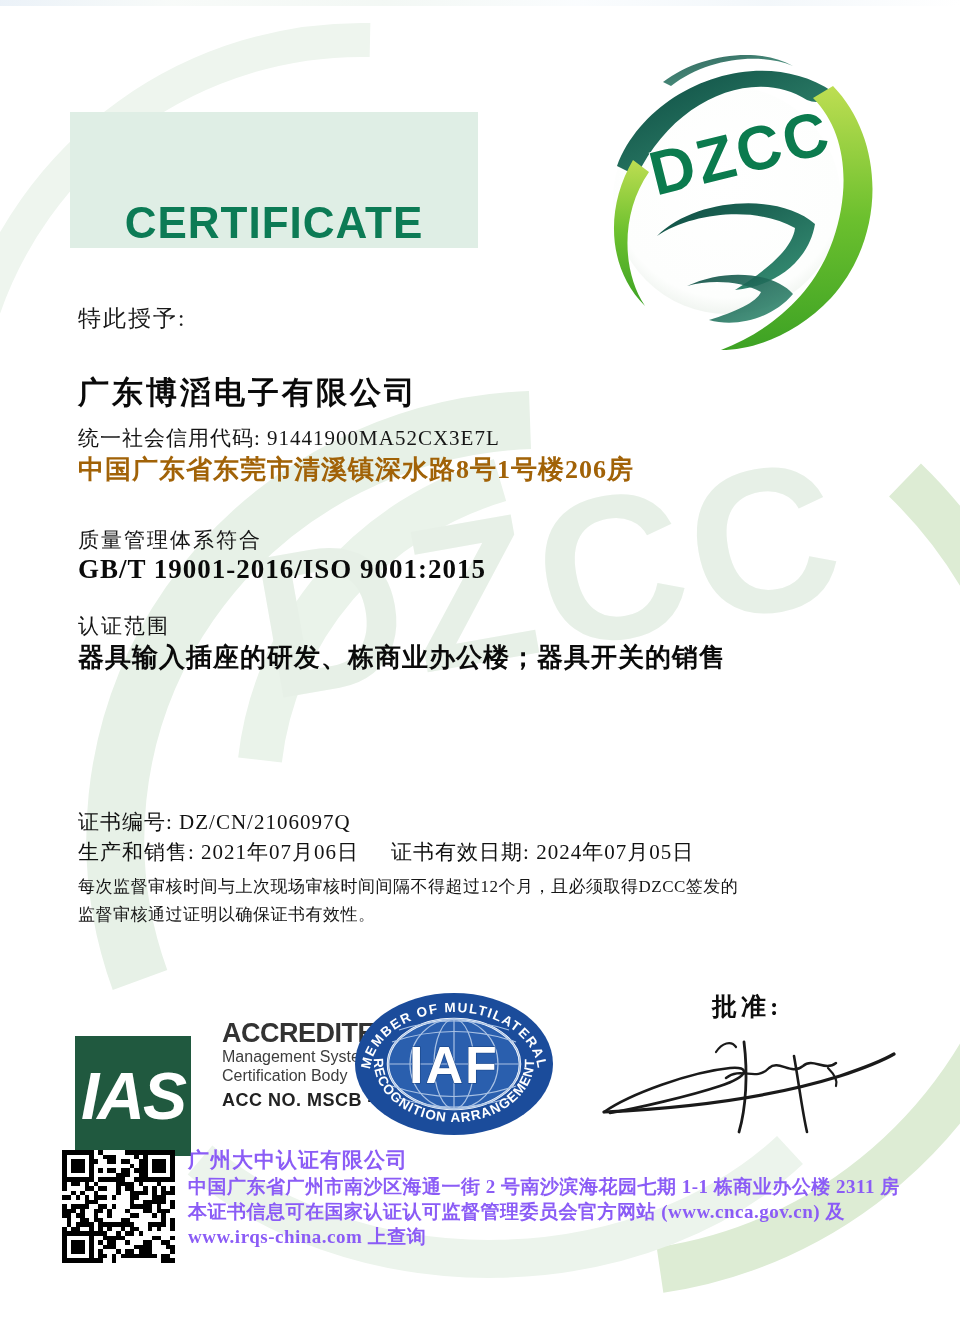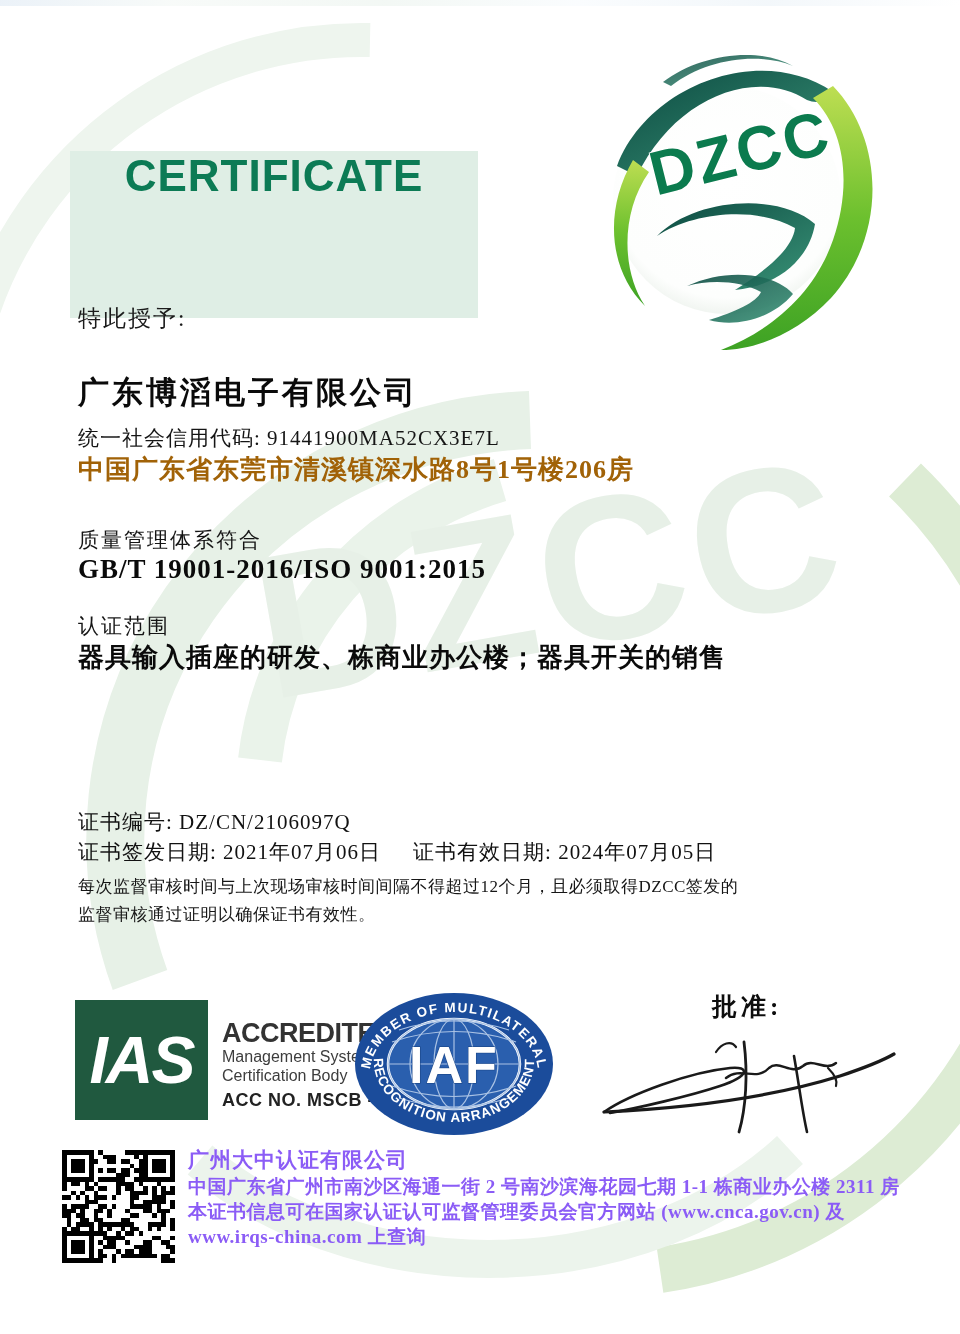--- a/index.html
+++ b/index.html
@@ -15,22 +15,22 @@
   
   .edge-strip { left:0; top:0; width:960px; height:6px;
     background:linear-gradient(90deg,#dbe7f3 0%,#f2f7f4 18%,#e9f2ec 40%,#f6fafd 60%,#e9f1f7 80%,#ffffff 100%);
     opacity:.55; }
 
   
   .watermark { left:0; top:0; width:960px; height:1334px; pointer-events:none; }
 
   
   .cert-box {
-    left:70px; top:112px; width:408px; height:167px;
-    background:#dfeee5; display:flex; align-items:flex-start; justify-content:center;margin-top:39px;
+    left:70px; top:112px; width:408px; height:136px;
+    background:#dfeee5; display:flex; align-items:flex-end; justify-content:center;
   }
   .cert-box .cert-word {
     font-family:"Liberation Sans", sans-serif; font-weight:bold;
     font-size:44px; letter-spacing:1px; color:#0c7b55;
   }
 
   .dzcc-logo { left:575px; top:28px; }
 
   .grant { left:78px; top:303px; font-size:23px; letter-spacing:2px; color:#1b1b1b; }
 
@@ -45,21 +45,21 @@
   .scope-text  { left:78px; top:640px; font-size:26px; font-weight:bold; letter-spacing:1px; color:#0a0a0a; }
 
   .cert-number { left:78px; top:808px; font-size:21px; letter-spacing:1px; color:#111; }
   .cert-dates  { left:78px; top:838px; font-size:21px; letter-spacing:1px; color:#111; }
   .cert-dates .valid { margin-left:32px; }
 
   .note { left:78px; top:873px; font-size:17px; line-height:28px; color:#161616; letter-spacing:.5px; }
 
   
   .ias-square {
-    left:75px; top:1000px; width:133px; height:120px; background:#20593f;
+    left:75px; top:1036px; width:116px; height:120px; background:#20593f;
     display:flex; align-items:center; justify-content:center;
   }
   .ias-square .ias-word {
     font-family:"Liberation Sans", sans-serif; font-weight:bold; font-style:italic;
     font-size:66px; color:#ffffff; letter-spacing:-2px;
   }
   .ias-text { left:222px; top:1014px; font-family:"Liberation Sans", sans-serif; color:#2c2c2c; }
   .ias-text .accredited { font-size:27px; font-weight:bold; letter-spacing:-.5px; color:#333; line-height:28px; }
   .ias-text .accredited sup { font-size:11px; vertical-align:super; }
   .ias-text .sub1, .ias-text .sub2 { font-size:16px; line-height:19px; color:#3d3d3d; }
@@ -136,21 +136,21 @@
   <div class="abs company-address">中国广东省东莞市清溪镇深水路8号1号楼206房</div>
 
   <div class="abs sys-label">质量管理体系符合</div>
   <div class="abs std-code">GB/T 19001-2016/ISO 9001:2015</div>
 
   <div class="abs scope-label">认证范围</div>
   <div class="abs scope-text">器具输入插座的研发、栋商业办公楼；器具开关的销售</div>
 
   <div class="abs cert-number">证书编号: DZ/CN/2106097Q</div>
   <div class="abs cert-dates">
-    <span>证书签发日期: 2021年07月06日</span><span class="valid">证书有效日期: 2024年07月05日</span>
+    <span>生产和销售: 2021年07月06日</span><span class="valid">证书有效日期: 2024年07月05日</span>
   </div>
   <div class="abs note">
     <div>每次监督审核时间与上次现场审核时间间隔不得超过12个月，且必须取得DZCC签发的</div>
     <div>监督审核通过证明以确保证书有效性。</div>
   </div>
 
   <div class="abs ias-square">
     <span class="ias-word">IAS</span>
   </div>
   <div class="abs ias-text">

